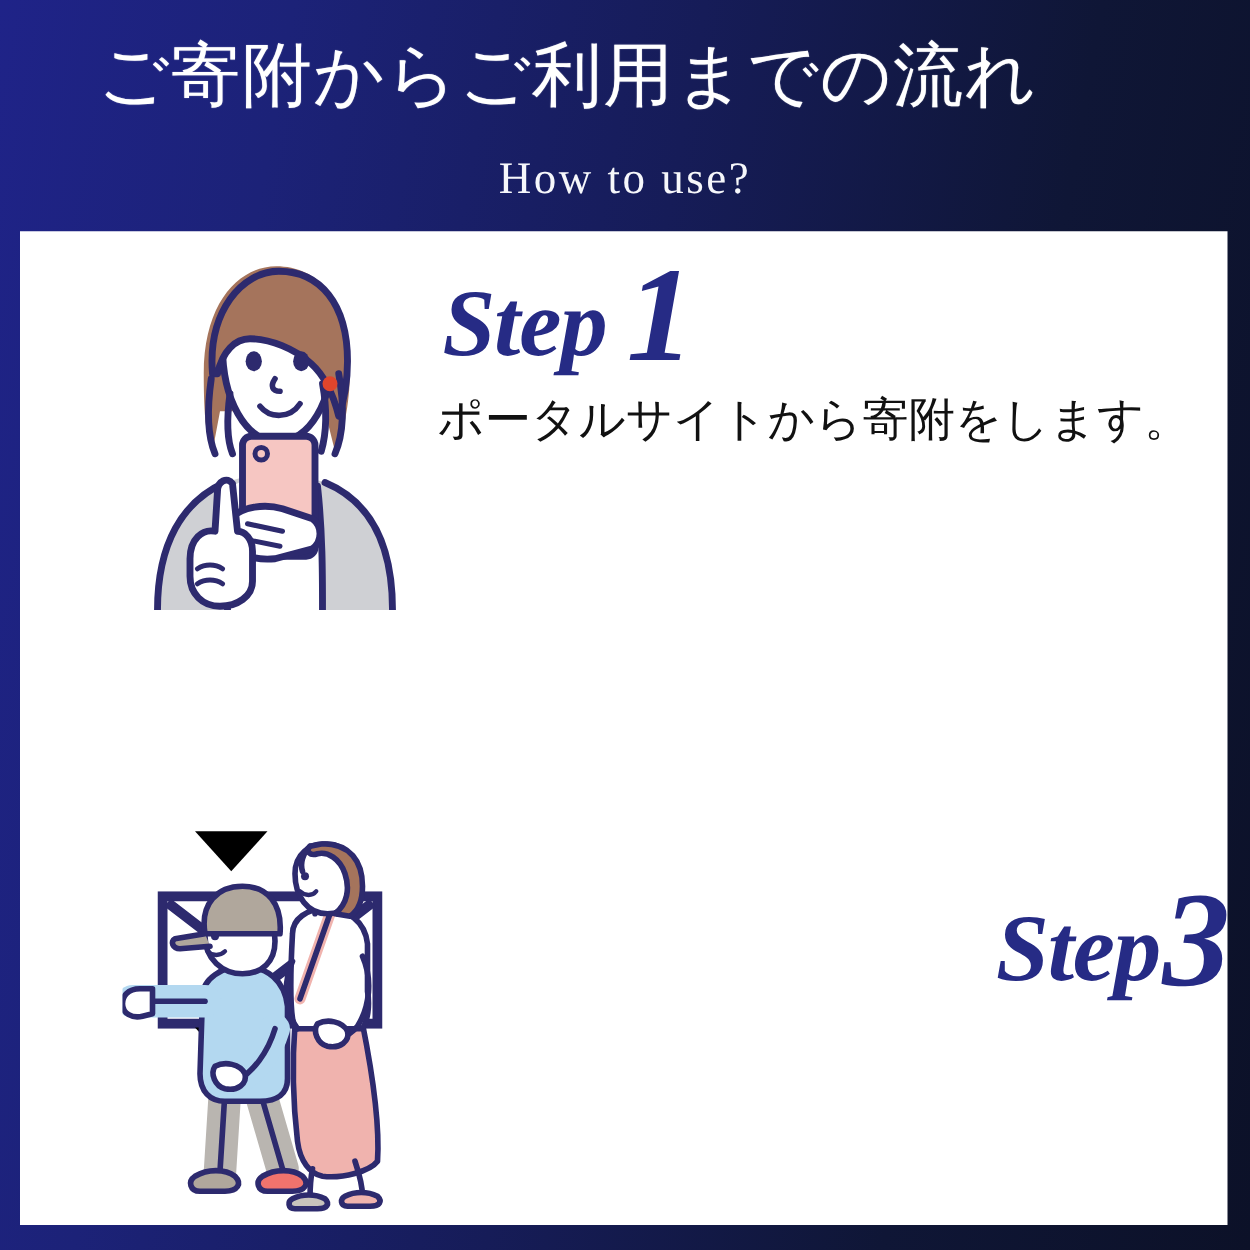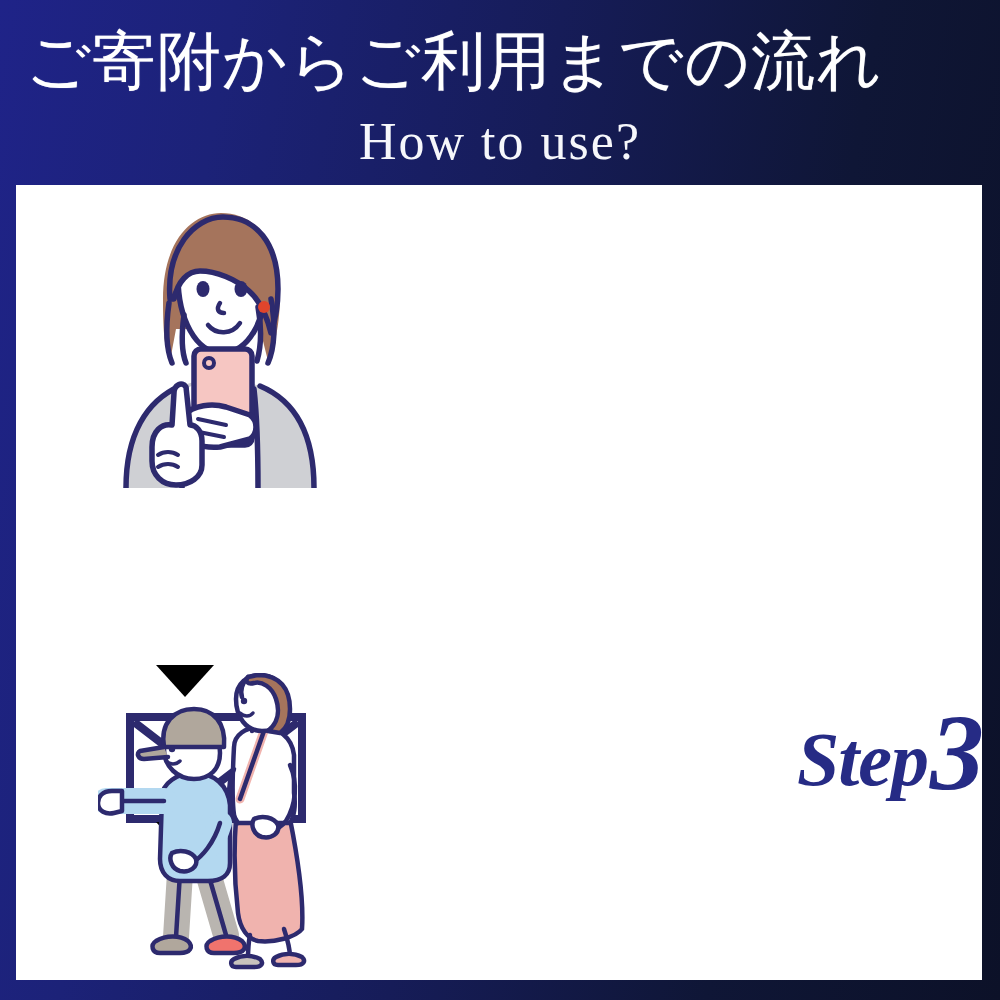--- a/index.html
+++ b/index.html
@@ -31,35 +31,35 @@
     height: 185px;
     text-align: center;
   }
   .title {
     position: absolute;
     left: 0;
     top: 12px;
     width: 908px;
     color: #ffffff;
     font-family: "DejaVu Serif", serif;
-    font-size: 64px;
+    font-size: 56px;
     line-height: 98px;
     font-weight: 400;
     letter-spacing: 1px;
     white-space: nowrap;
     text-shadow: 0 0 1px rgba(255,255,255,0.55);
   }
   .subtitle {
     position: absolute;
     left: 0;
     top: 112px;
     width: 1000px;
     color: #f6f7fb;
     font-family: "Liberation Serif", serif;
-    font-size: 52px;
+    font-size: 36px;
     line-height: 60px;
     font-weight: 400;
     letter-spacing: 2px;
   }
 
   
   .panel {
     position: absolute;
     left: 16px;
     top: 185px;
@@ -282,20 +282,28 @@
             <circle cx="74" cy="76" r="3.2" fill="#2d2a6e" stroke="none"></circle>
             <path d="M68 88 C72 92 78 92 82 88" stroke-width="3.5"></path>
           </g>
         </svg>
       </div>
 
     </div>
 
     <div class="steps-col">
 
+      <div class="step-block" id="step-block-1">
+        <div class="step-head" id="step-head-1">
+          <span>Step</span><span class="num">1</span>
+        </div>
+        <div class="step-body">
+          <div><span>ポータルサイトから寄附をします。</span></div>
+        </div>
+      </div>
 
       <div class="step-block" id="step-block-2">
       </div>
 
       <div class="step-block" id="step-block-3">
         <div class="step-head" id="step-head-3">
           <span>Step</span><span class="num">3</span>
         </div>
       </div>
 

